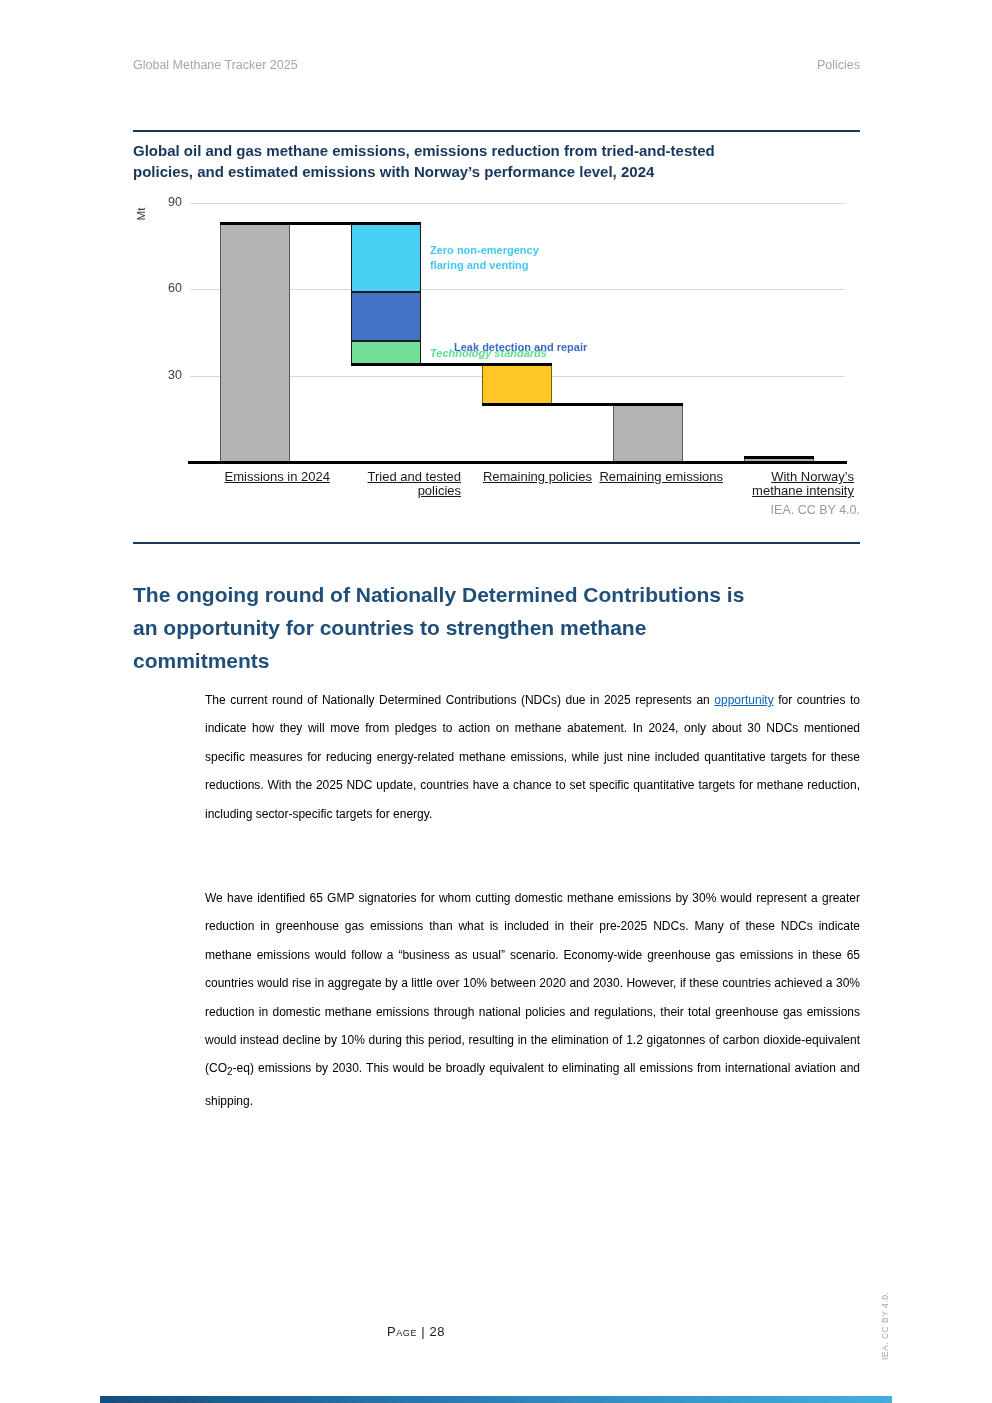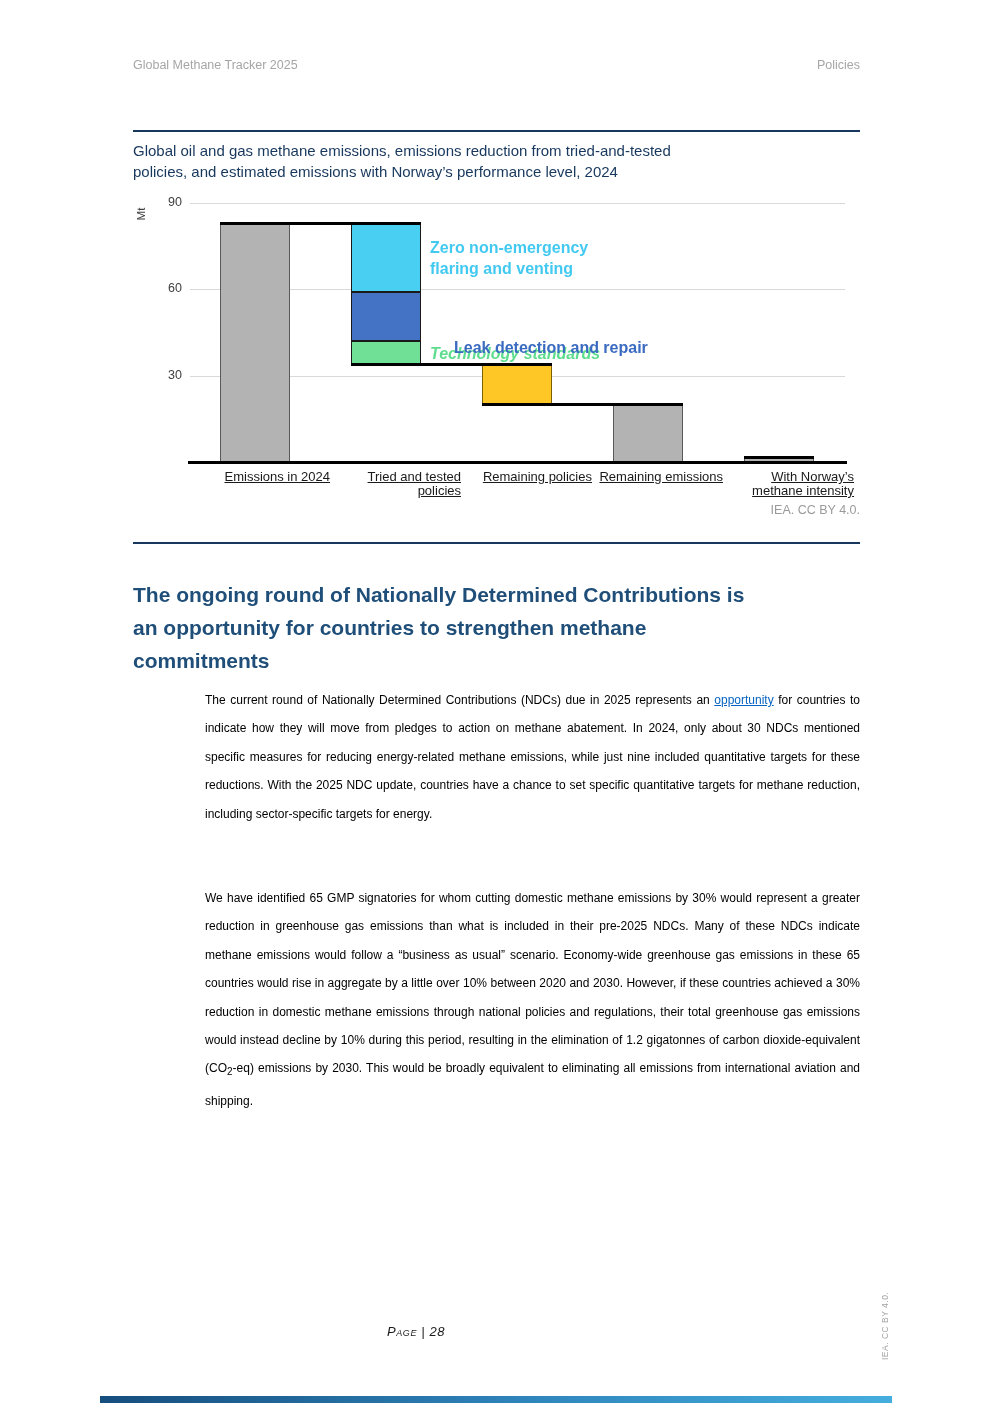--- a/index.html
+++ b/index.html
@@ -3,23 +3,23 @@
 <meta charset="utf-8">
 <style>
   html,body{margin:0;padding:0;background:#ffffff;}
   #page{
     position:relative;width:992px;height:1403px;background:#ffffff;
     font-family:"Liberation Sans",sans-serif;overflow:hidden;
   }
   .abs{position:absolute;}
   .hdr{font-size:12.5px;color:#a6a6a6;}
   .rule{height:2px;background:#17375d;}
-  .fig-title{font-size:15px;font-weight:normal;color:#17375d;line-height:21px;}
+  .fig-title{font-size:15px;font-weight:bold;color:#17375d;line-height:21px;}
   .catlbl{font-size:13px;color:#1a1a1a;text-align:right;line-height:14px;text-decoration:underline;}
-  .seglbl{font-size:16px;font-weight:bold;line-height:21px;white-space:pre-line;transform:translateY(-50%);}
+  .seglbl{font-size:11px;font-weight:bold;line-height:15px;white-space:pre-line;transform:translateY(-50%);}
   .credit{font-size:12.5px;color:#9a9a9a;text-align:right;}
   .heading{font-size:21px;font-weight:bold;color:#1f4e79;line-height:33px;}
   .para{font-size:12px;color:#000000;line-height:28.4px;text-align:justify;margin:0;}
   .para a{color:#0563c1;text-decoration:underline;}
   .pagenum{font-size:13px;color:#1a1a1a;text-align:center;font-variant:small-caps;letter-spacing:0.6px;}
   .sidecredit{writing-mode:vertical-rl;transform:rotate(180deg);font-size:8.5px;color:#a3a3a3;letter-spacing:0.5px;}
   .accentbar{background:linear-gradient(90deg,#164e7e 0%,#2f86bd 55%,#45aede 100%);}
 </style>
 </head>
 <body>
@@ -82,18 +82,18 @@
   <div class="abs credit" style="left:560px;top:503px;width:300px;">IEA. CC BY 4.0.</div>
 
   <div class="abs rule" style="left:133px;top:542px;width:727px;"></div>
 
   <div class="abs heading" style="left:133px;top:578px;width:632px;">The ongoing round of Nationally Determined Contributions is an opportunity for countries to strengthen methane commitments</div>
 
   <p class="abs para" style="left:205px;top:686px;width:655px;"><span>The current round of Nationally Determined Contributions (NDCs) due in 2025 represents an </span><a href="#">opportunity</a><span> for countries to indicate how they will move from pledges to action on methane abatement. In 2024, only about 30 NDCs mentioned specific measures for reducing energy-related methane emissions, while just nine included quantitative targets for these reductions. With the 2025 NDC update, countries have a chance to set specific quantitative targets for methane reduction, including sector-specific targets for energy.</span></p>
 
   <p class="abs para" style="left:205px;top:884px;width:655px;"><span>We have identified 65 GMP signatories for whom cutting domestic methane emissions by 30% would represent a greater reduction in greenhouse gas emissions than what is included in their pre-2025 NDCs. Many of these NDCs indicate methane emissions would follow a “business as usual” scenario. Economy-wide greenhouse gas emissions in these 65 countries would rise in aggregate by a little over 10% between 2020 and 2030. However, if these countries achieved a 30% reduction in domestic methane emissions through national policies and regulations, their total greenhouse gas emissions would instead decline by 10% during this period, resulting in the elimination of 1.2 gigatonnes of carbon dioxide-equivalent (CO</span><sub>2</sub><span>-eq) emissions by 2030. This would be broadly equivalent to eliminating all emissions from international aviation and shipping.</span></p>
 
-  <div class="abs pagenum" style="left:0;top:1324px;width:832px;font-style:italic;">Page | 28</div>
+  <div class="abs pagenum" style="left:0;top:1324px;width:832px;">Page | 28</div>
 
   <div class="abs sidecredit" style="left:880px;top:1250px;height:110px;">IEA. CC BY 4.0.</div>
 
   <div class="abs accentbar" style="left:100px;top:1396px;width:792px;height:7px;"></div>
 </div>
 
 </body></html>

